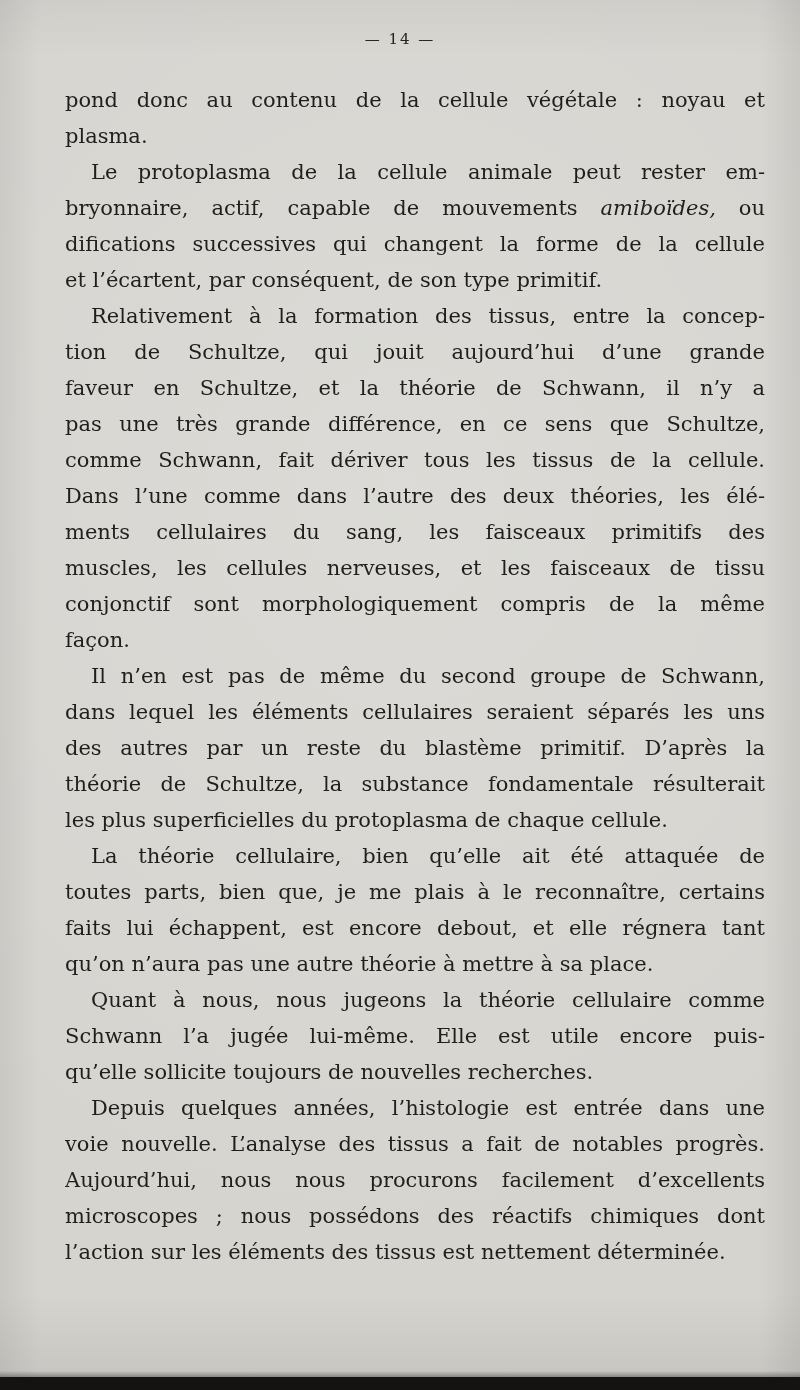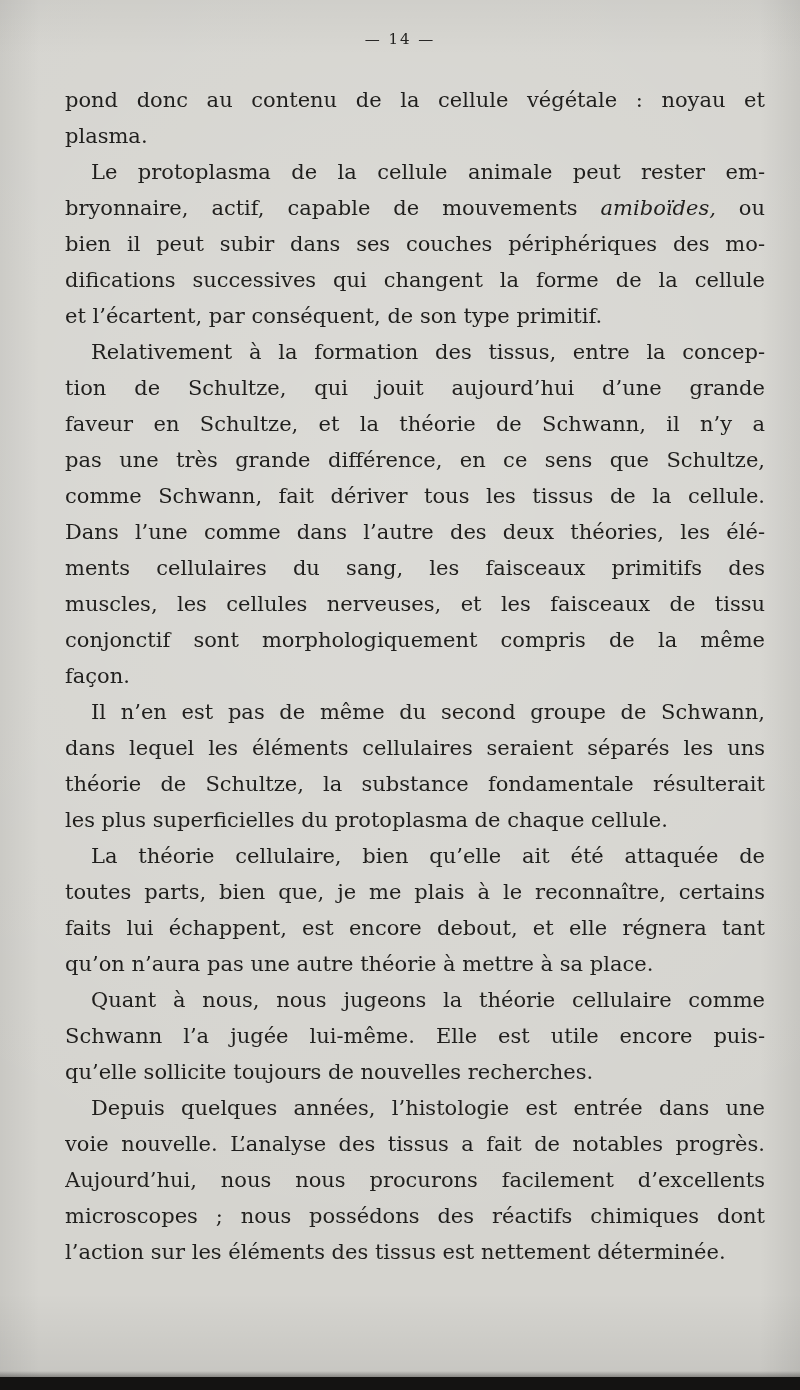--- a/index.html
+++ b/index.html
@@ -88,39 +88,39 @@
   <div class="pagenum">— 14 —</div>
 
   <div class="pagebody">
       <div class="para">
         <div class="line j first">pond donc au contenu de la cellule végétale : noyau et</div>
         <div class="line">plasma.</div>
       </div>
       <div class="para indent">
         <div class="line j first">Le protoplasma de la cellule animale peut rester em-</div>
         <div class="line j">bryonnaire, actif, capable de mouvements <em>amiboïdes,</em> ou</div>
-        <div class="line j">bien il peut subir dans ses couches périphériques des mo-</div>
         <div class="line j">difications successives qui changent la forme de la cellule</div>
         <div class="line">et l’écartent, par conséquent, de son type primitif.</div>
       </div>
       <div class="para indent">
         <div class="line j first">Relativement à la formation des tissus, entre la concep-</div>
         <div class="line j">tion de Schultze, qui jouit aujourd’hui d’une grande</div>
         <div class="line j">faveur en Schultze, et la théorie de Schwann, il n’y a</div>
         <div class="line j">pas une très grande différence, en ce sens que Schultze,</div>
         <div class="line j">comme Schwann, fait dériver tous les tissus de la cellule.</div>
         <div class="line j">Dans l’une comme dans l’autre des deux théories, les élé-</div>
         <div class="line j">ments cellulaires du sang, les faisceaux primitifs des</div>
         <div class="line j">muscles, les cellules nerveuses, et les faisceaux de tissu</div>
         <div class="line j">conjonctif sont morphologiquement compris de la même</div>
         <div class="line">façon.</div>
       </div>
       <div class="para indent">
         <div class="line j first">Il n’en est pas de même du second groupe de Schwann,</div>
         <div class="line j">dans lequel les éléments cellulaires seraient séparés les uns</div>
+        <div class="line j">des autres par un reste du blastème primitif. D’après la</div>
         <div class="line j">théorie de Schultze, la substance fondamentale résulterait</div>
         <div class="line">les plus superficielles du protoplasma de chaque cellule.</div>
       </div>
       <div class="para indent">
         <div class="line j first">La théorie cellulaire, bien qu’elle ait été attaquée de</div>
         <div class="line j">toutes parts, bien que, je me plais à le reconnaître, certains</div>
         <div class="line j">faits lui échappent, est encore debout, et elle régnera tant</div>
         <div class="line">qu’on n’aura pas une autre théorie à mettre à sa place.</div>
       </div>
       <div class="para indent">

